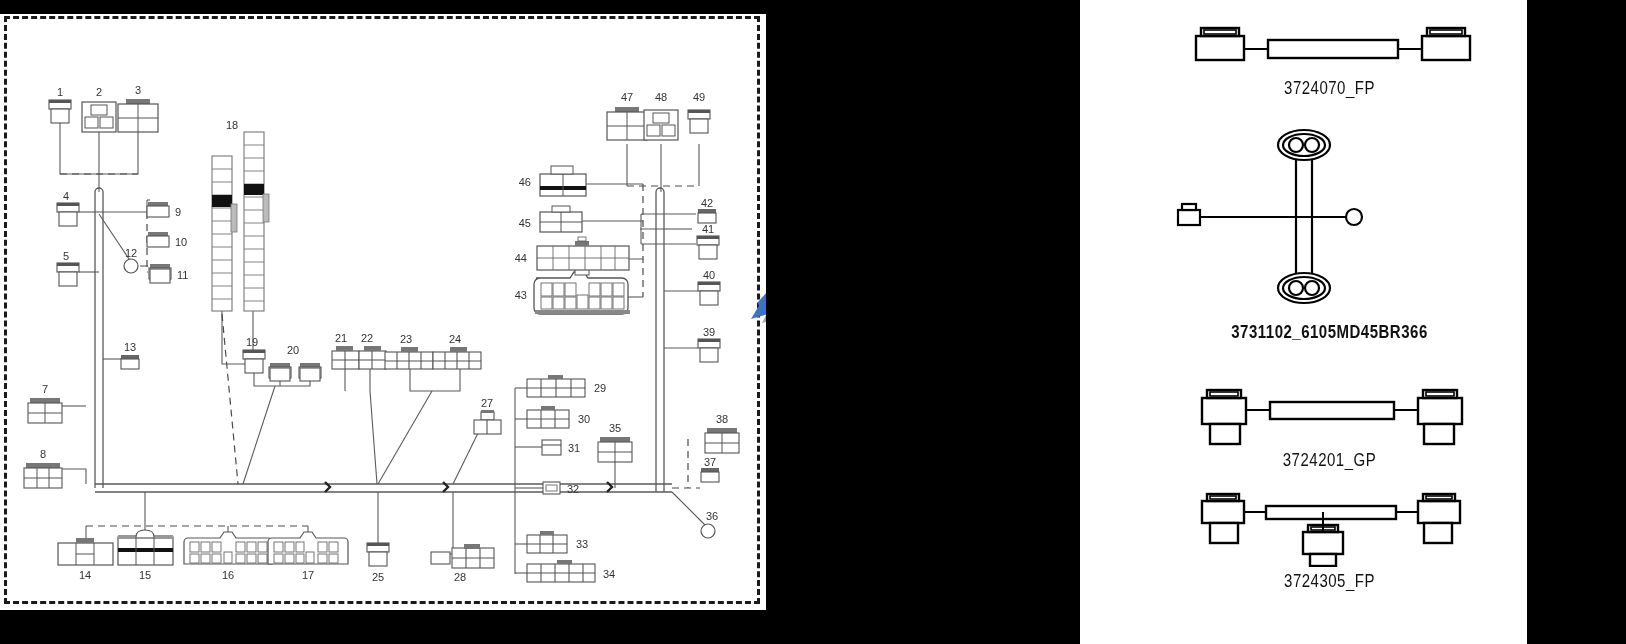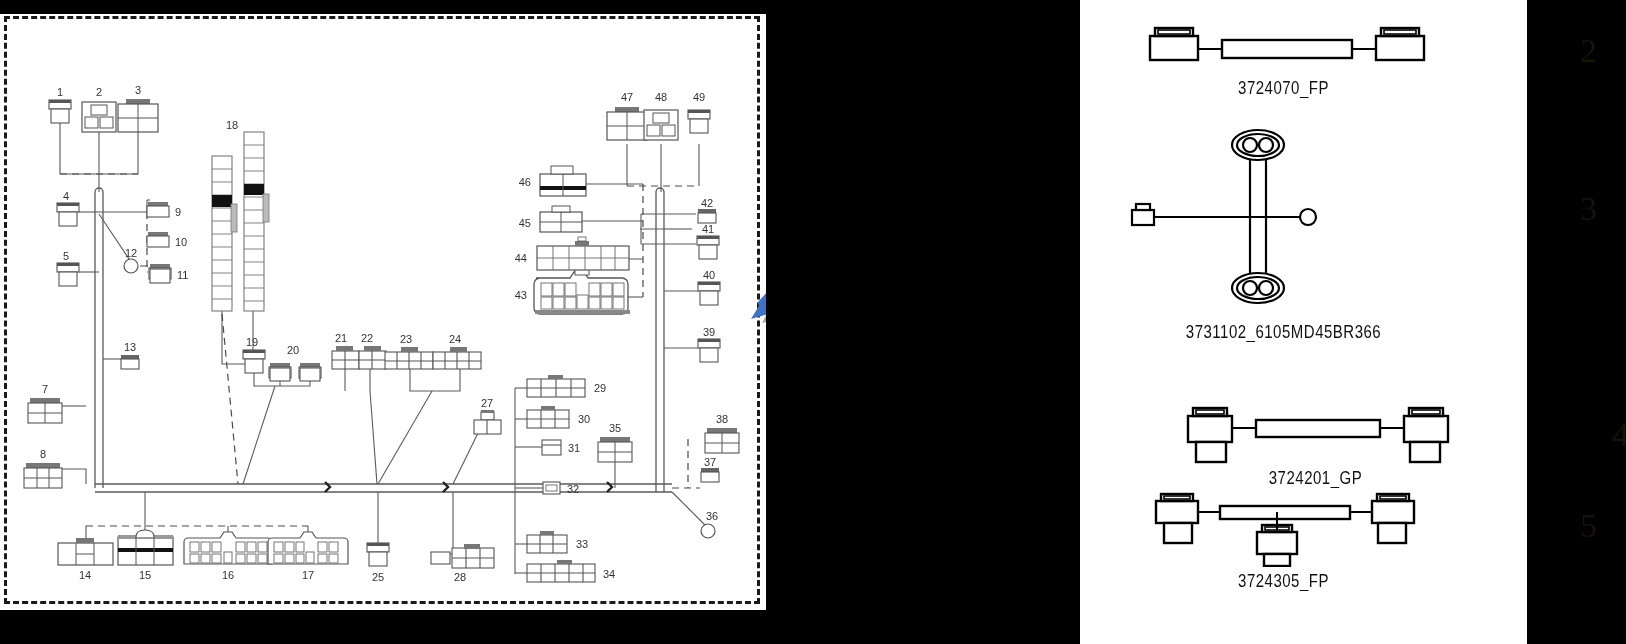--- a/index.html
+++ b/index.html
@@ -10,21 +10,21 @@
   #harness-panel{position:absolute;left:0;top:14px;width:766px;height:596px;background:#fff;}
   #harness-frame{position:absolute;left:4px;top:2px;width:756px;height:588px;
                  border:3px dashed #1a1a1a;box-sizing:border-box;}
   #harness-svg{position:absolute;left:0;top:0;width:766px;height:596px;}
 
   
   #arrow-svg{position:absolute;left:735px;top:205px;width:135px;height:120px;}
 
   
   #parts-panel{position:absolute;left:1080px;top:0;width:447px;height:644px;background:#fff;}
-  .part-block{position:absolute;left:0;width:407px;}
+  .part-block{position:absolute;left:0;width:407px;padding-left:46px;}
   .part-svg{display:block;margin:0 auto;}
   .part-caption{text-align:center;font-family:"Liberation Sans",sans-serif;
                 font-size:15px;letter-spacing:.5px;color:#111;margin-top:2px;
                 transform:scaleY(1.25);transform-origin:top center;}
   .part-index{position:absolute;right:-110px;font-family:"Liberation Serif",serif;
               font-size:34px;color:#17120a;}
   #black-right{position:absolute;left:1527px;top:0;width:99px;height:644px;background:#000;}
   #black-top{position:absolute;left:0;top:0;width:1080px;height:14px;background:#000;}
   #black-bottom{position:absolute;left:0;top:610px;width:1080px;height:34px;background:#000;}
   #black-gap{position:absolute;left:766px;top:0;width:314px;height:644px;background:#000;}
@@ -537,21 +537,21 @@
         </g>
         <g stroke="#000" stroke-width="2">
           <line x1="84" y1="35" x2="108" y2="35"></line>
           <line x1="238" y1="35" x2="262" y2="35"></line>
         </g>
       </svg>
       <div class="part-caption">3724070_FP</div>
       <div class="part-index" style="top:18px;">2</div>
     </div>
 
-    <div class="part-block" style="top:128px;">
+    <div class="part-block" style="top:128px;font-weight:bold;">
       <svg class="part-svg" width="340" height="190" viewBox="0 0 340 190">
         <g fill="#fff" stroke="#000" stroke-width="2.2">
 
           <rect x="136" y="28" width="16" height="120"></rect>
 
           <ellipse cx="144" cy="17" rx="26" ry="15"></ellipse>
           <ellipse cx="144" cy="17" rx="21" ry="11"></ellipse>
           <circle cx="136" cy="17" r="7"></circle>
           <circle cx="152" cy="17" r="7"></circle>
 
@@ -564,21 +564,21 @@
           <rect x="22" y="76" width="14" height="6"></rect>
 
           <circle cx="194" cy="89" r="8"></circle>
         </g>
         <line x1="40" y1="89" x2="186" y2="89" stroke="#000" stroke-width="2"></line>
       </svg>
       <div class="part-caption">3731102_6105MD45BR366</div>
       <div class="part-index" style="top:62px;">3</div>
     </div>
 
-    <div class="part-block" style="top:392px;margin-left:32px;">
+    <div class="part-block" style="top:374px;">
       <svg class="part-svg" width="340" height="72" viewBox="0 0 340 72">
         <g fill="#fff" stroke="#000" stroke-width="2.4">
           <rect x="42" y="24" width="44" height="26"></rect>
           <rect x="47" y="16" width="34" height="8"></rect>
           <rect x="50" y="18" width="28" height="4" stroke-width="1.6"></rect>
           <rect x="50" y="50" width="30" height="20"></rect>
           <rect x="110" y="28" width="124" height="17"></rect>
           <rect x="258" y="24" width="44" height="26"></rect>
           <rect x="263" y="16" width="34" height="8"></rect>
           <rect x="266" y="18" width="28" height="4" stroke-width="1.6"></rect>

